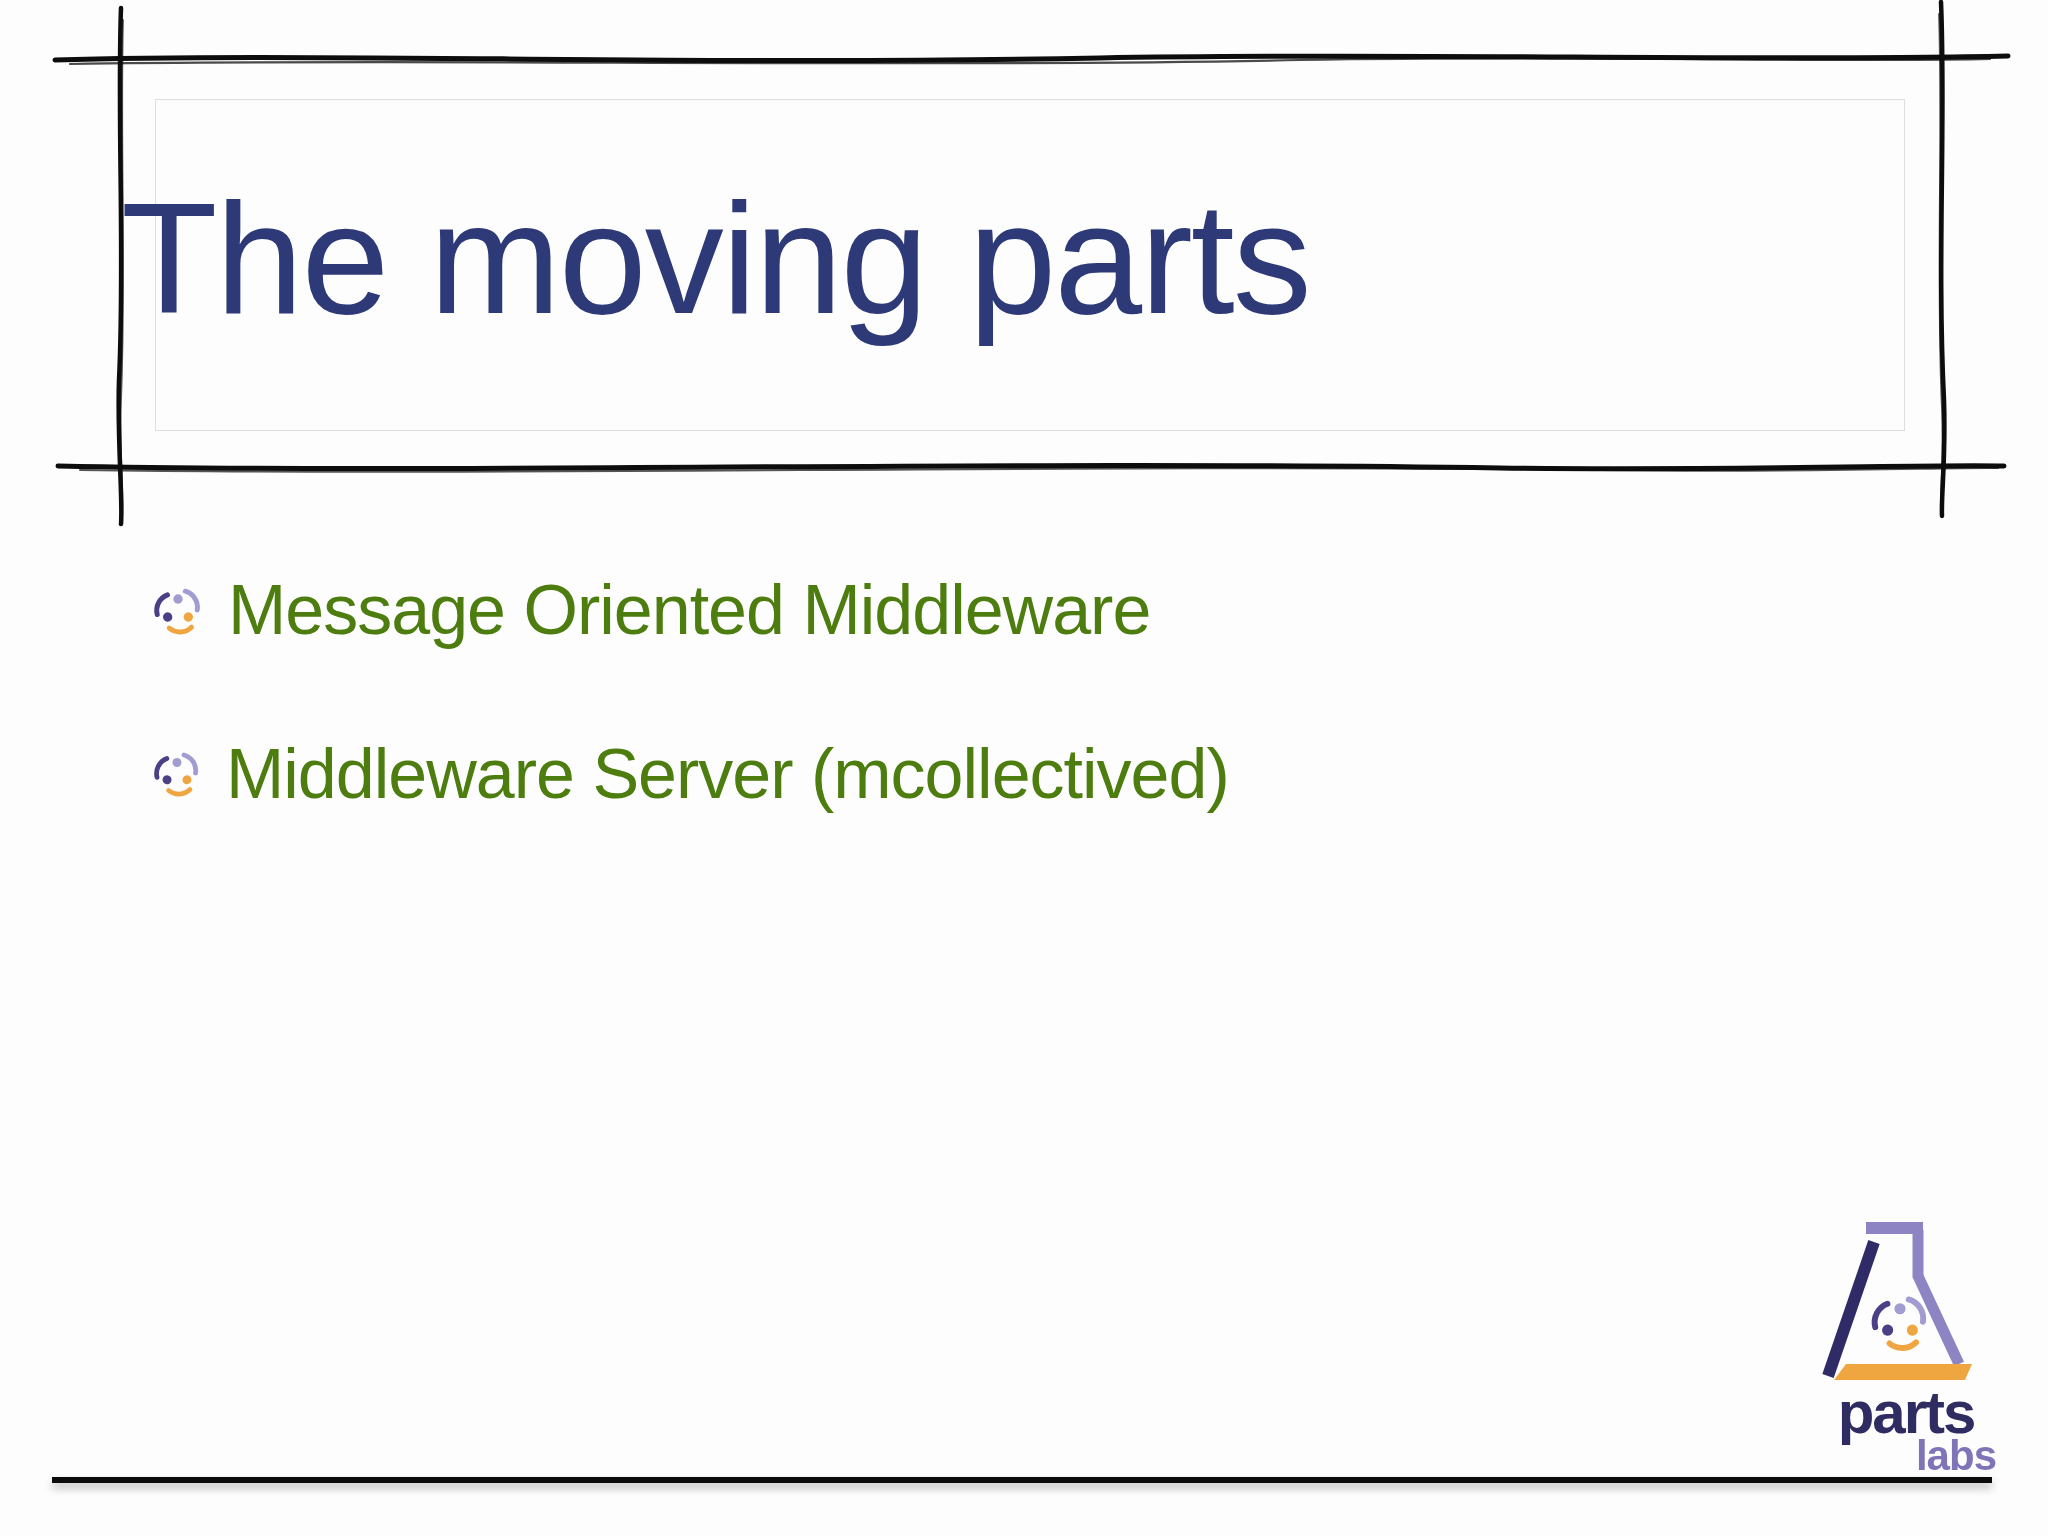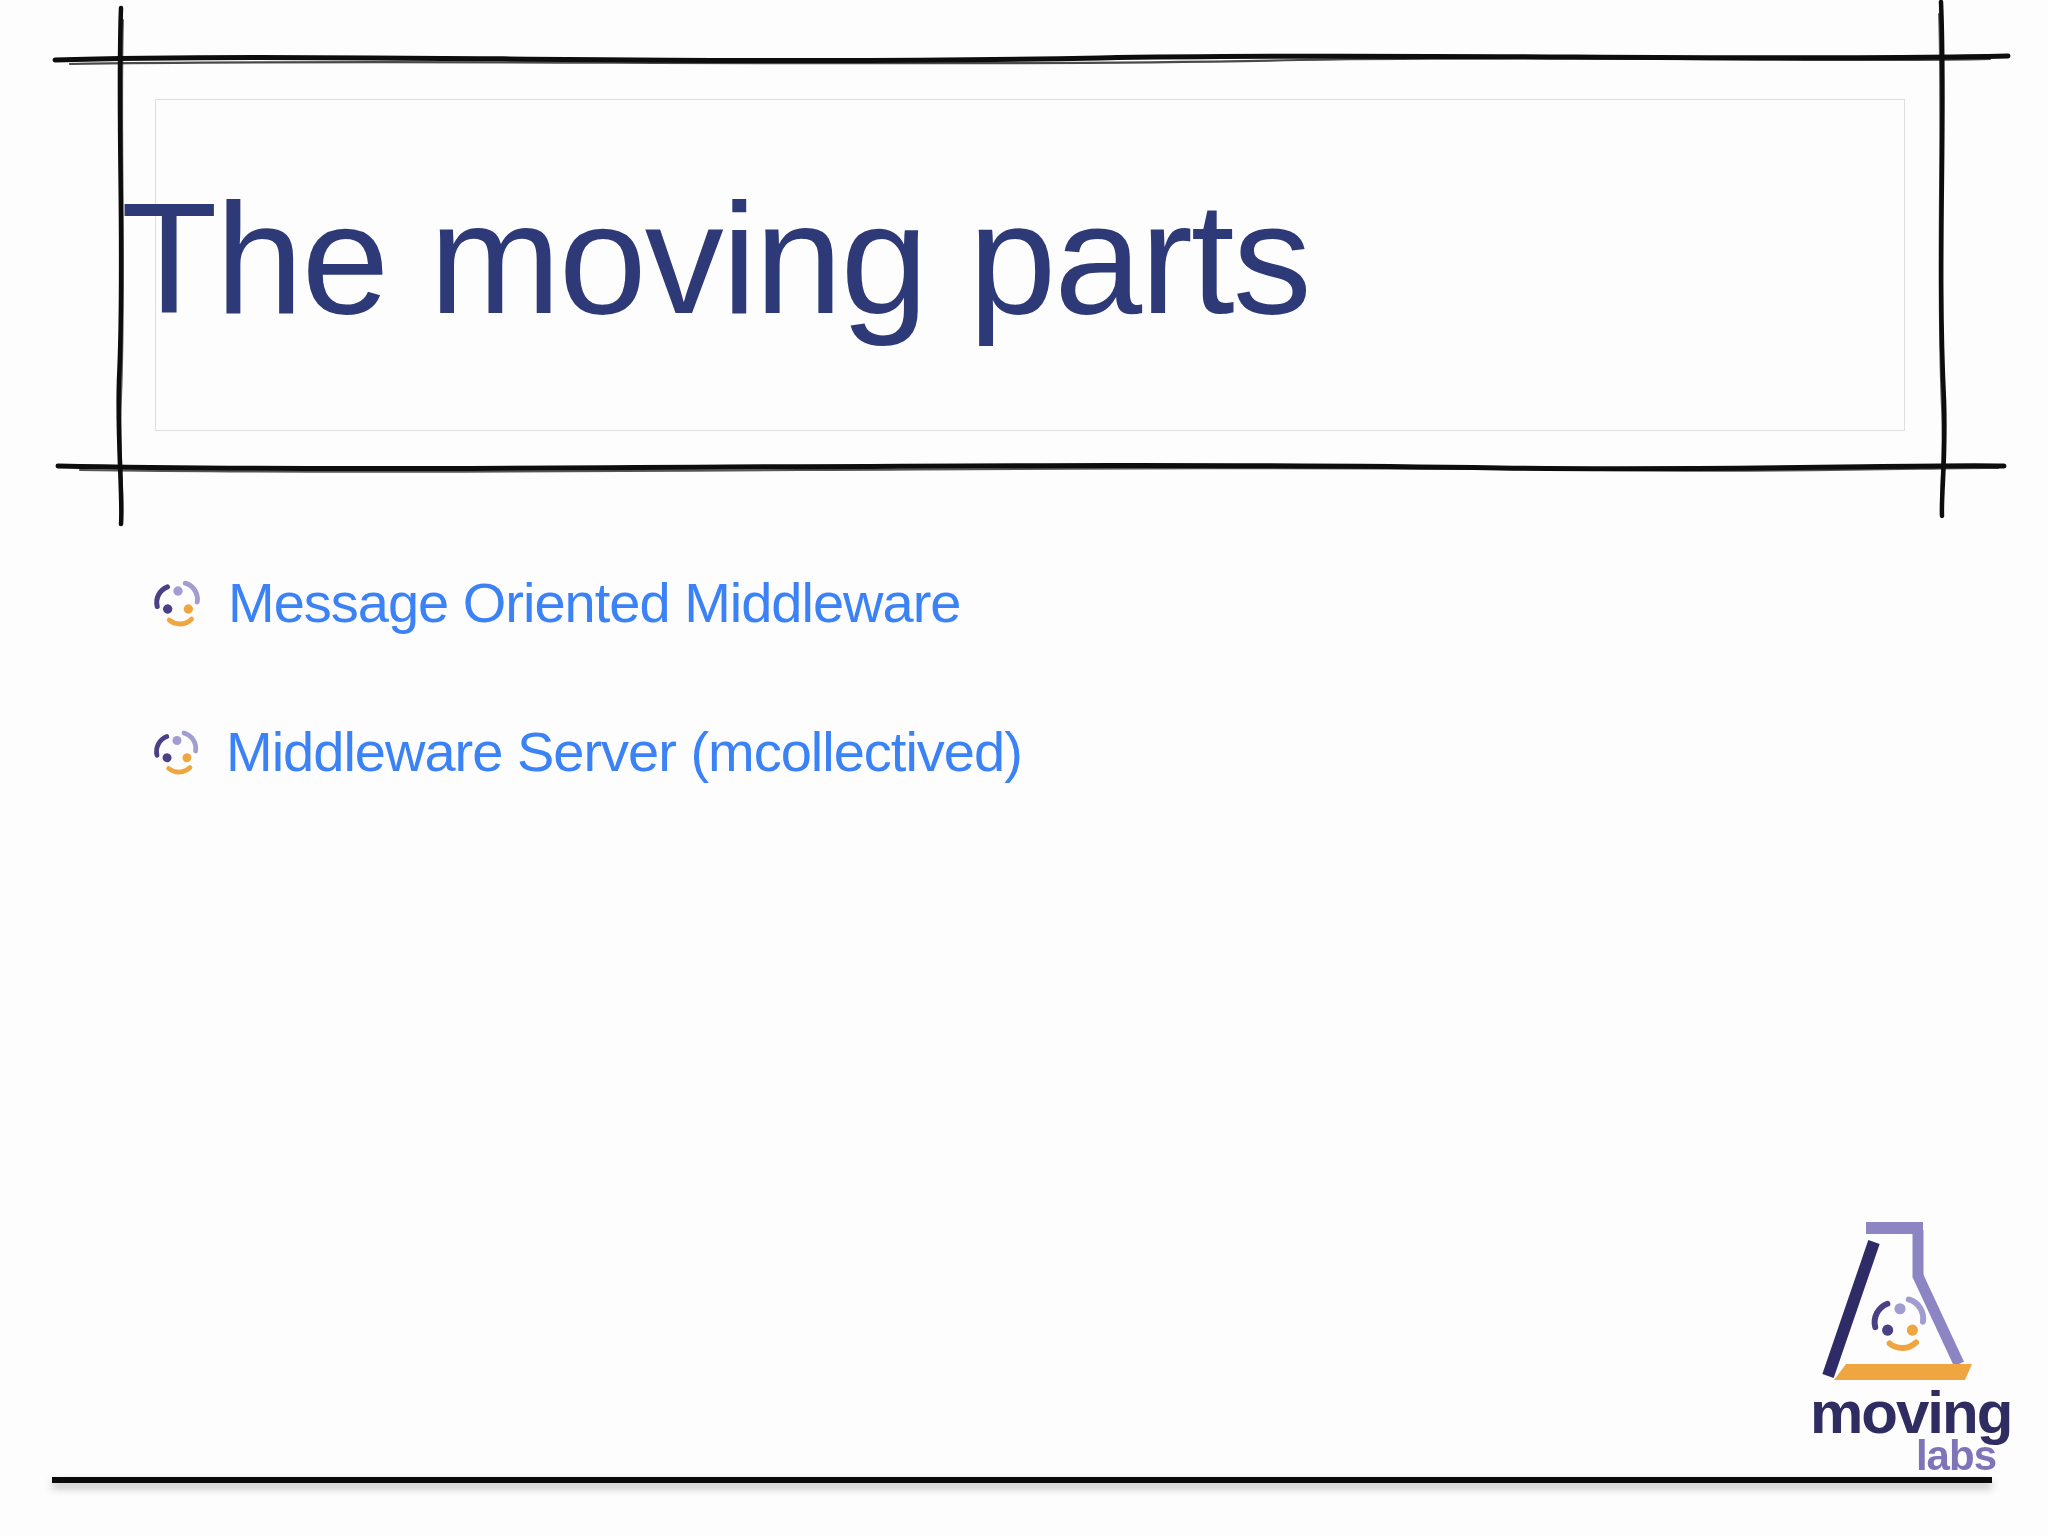--- a/index.html
+++ b/index.html
@@ -25,21 +25,21 @@
   }
   .bullets{
     position:absolute;left:152px;top:574px;width:1500px;
   }
   .bullet-row{
     display:flex;align-items:center;gap:24px;
     margin-bottom:90px;
   }
   .bullet-row .mc-icon{flex:0 0 auto;display:block;}
   .bullet-label{
-    font-size:56px;line-height:1.05;color:#3b82f6;
+    font-size:70px;line-height:1.05;color:#4d7c0f;
     letter-spacing:-1px;
     white-space:nowrap;
   }
   .logo{position:absolute;left:1810px;top:1218px;width:200px;height:265px;}
   .logo-flask{position:absolute;left:12px;top:0;}
   .logo-word-primary{
     position:absolute;left:0px;top:160px;width:192px;
     text-align:center;
     font-size:60px;font-weight:700;color:#2f2c62;letter-spacing:-2px;
   }
@@ -121,19 +121,19 @@
       </g>
 
       <path d="M52,24 L6,158" stroke="#2e2b66" stroke-width="12" fill="none"></path>
 
       <polygon points="24,146 150,146 143,162 12,162" fill="#f0a640"></polygon>
 
       <g transform="translate(47,74) scale(0.62)">
         <use href="#mcgroup"></use>
       </g>
     </svg>
-    <div class="logo-word-primary">moving</div>
+    <div class="logo-word-primary">parts</div>
     <div class="logo-word-secondary">labs</div>
   </div>
 
   <div class="bottom-rule"></div>
 
 </div>
 
 </body></html>

